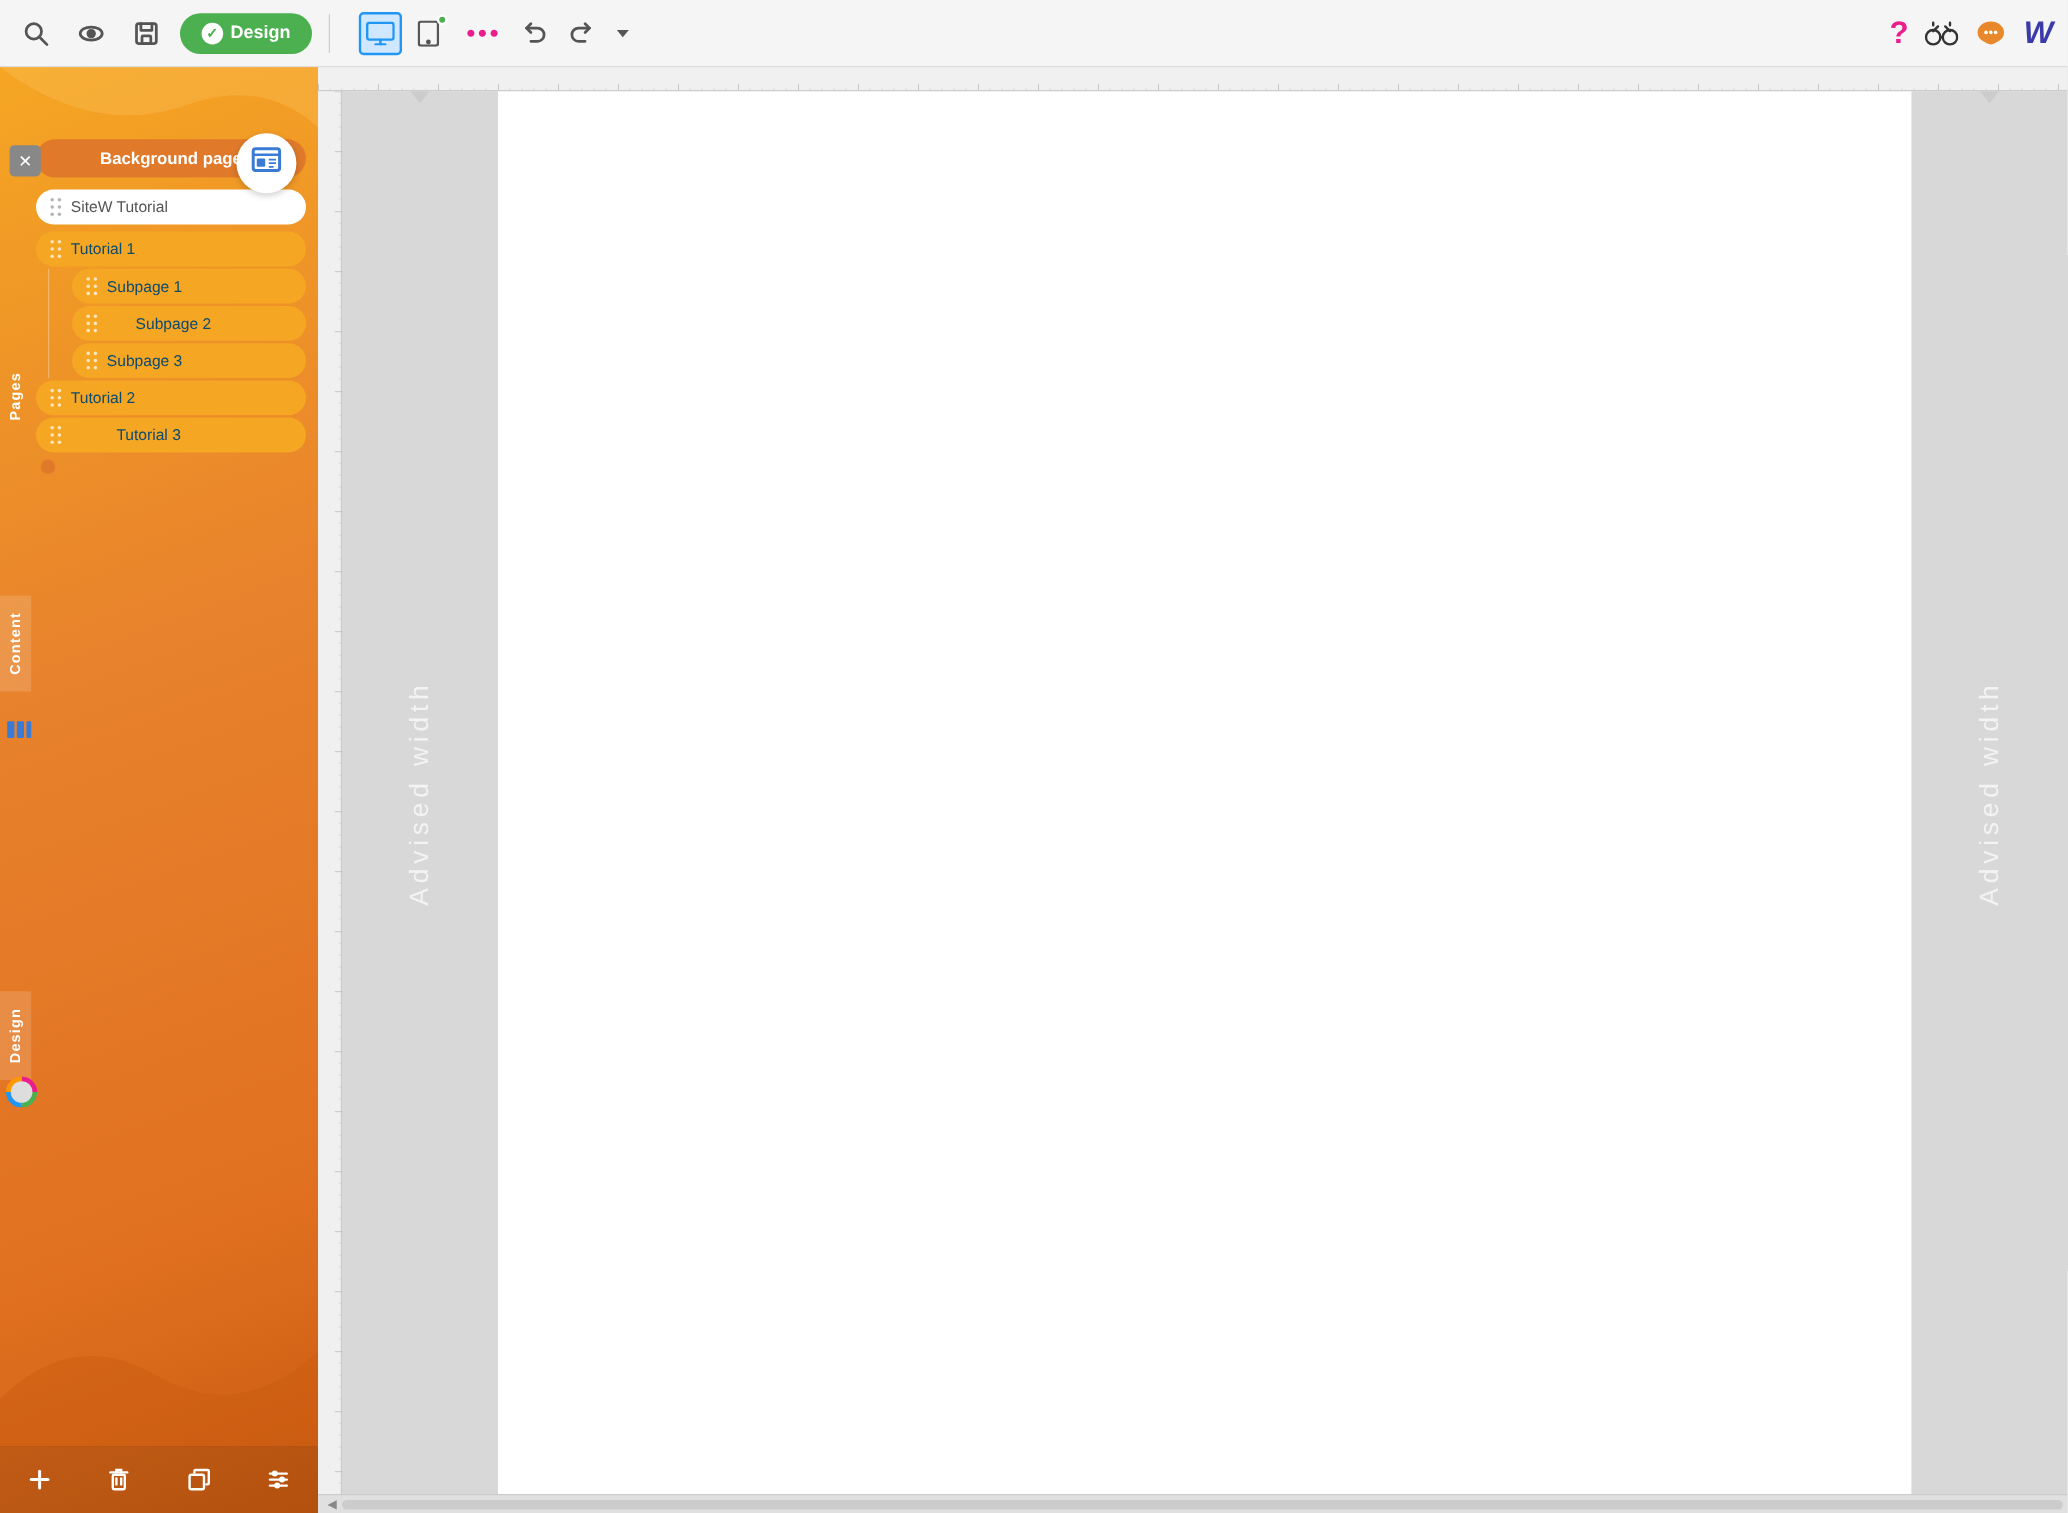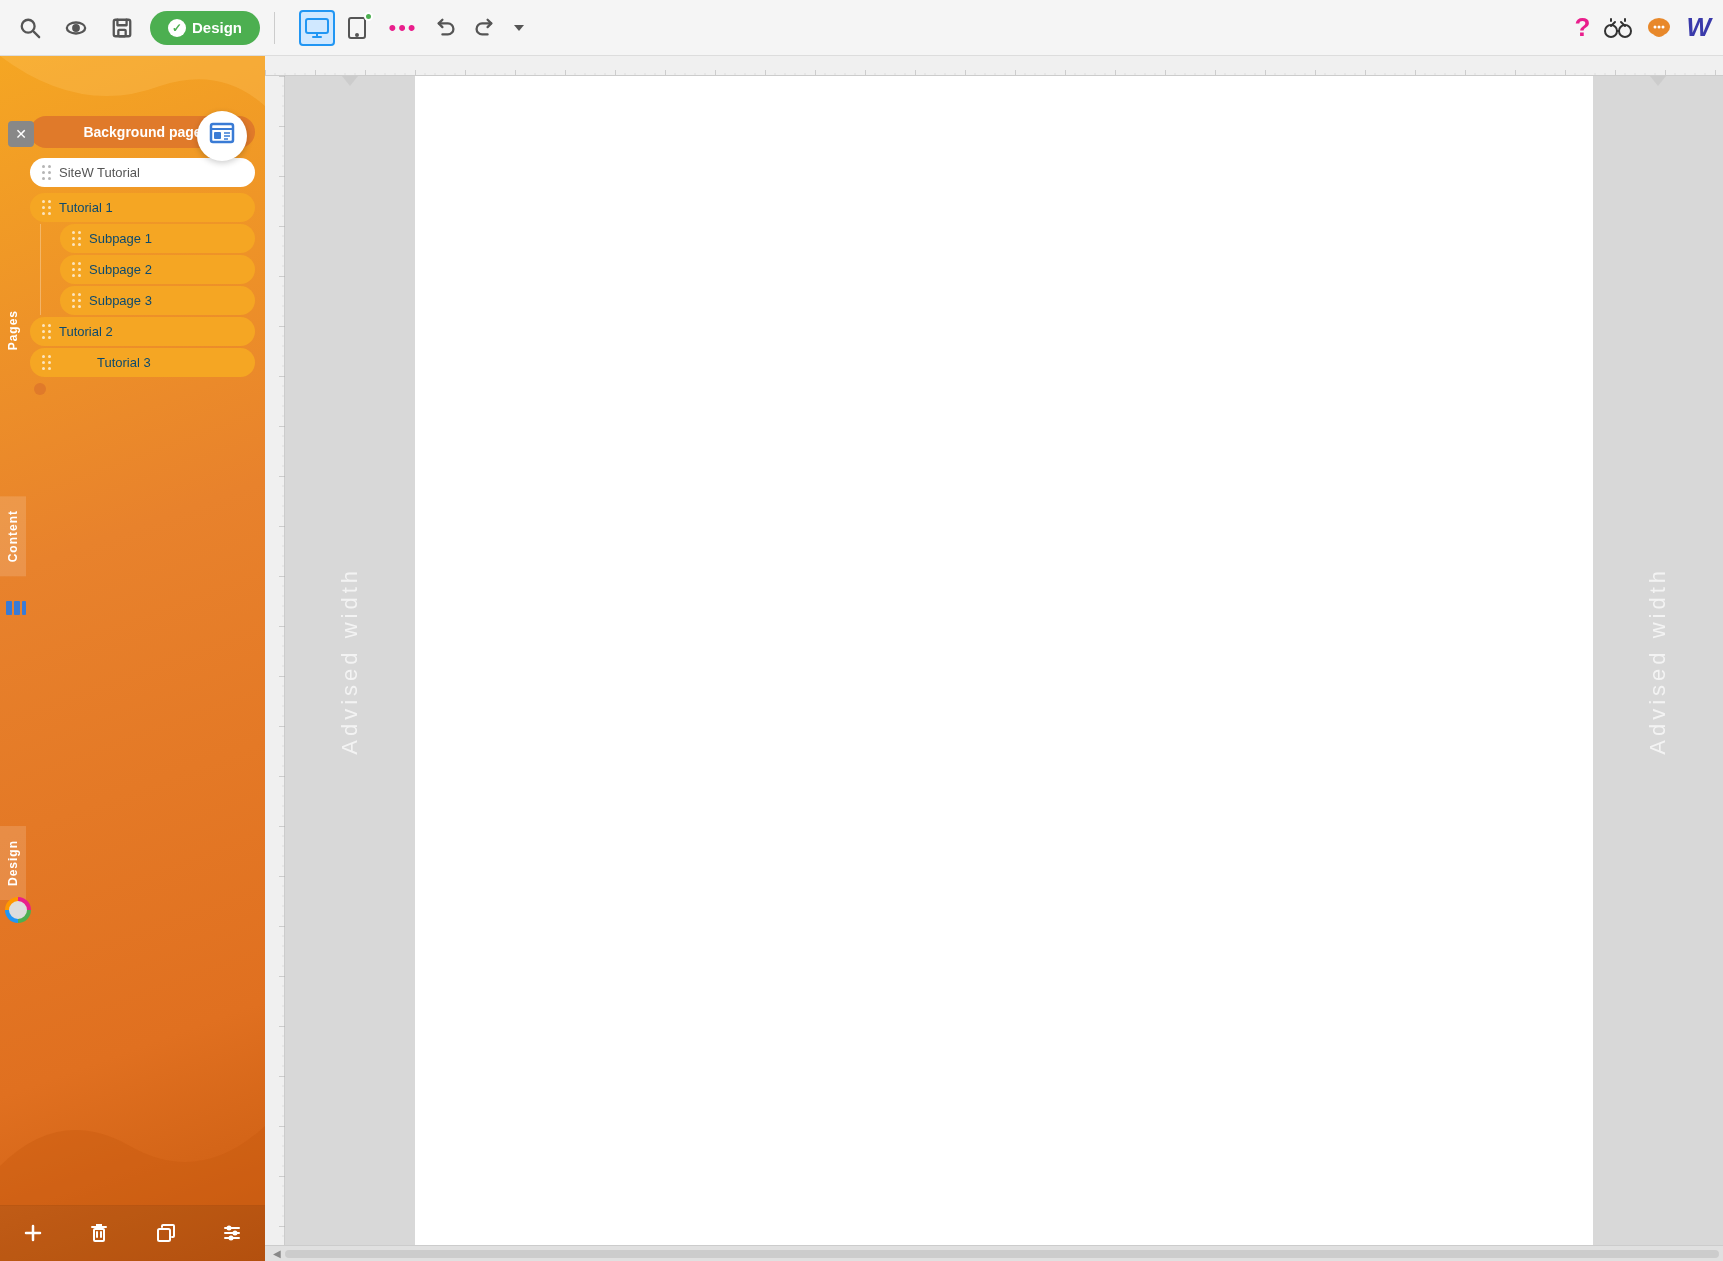--- a/index.html
+++ b/index.html
@@ -565,21 +565,21 @@
             <span></span>
               <span></span>
               <span></span>
               <span></span>
               <span></span>
               <span></span>
           </div>
           <span class="page-item-label">Subpage 1</span>
         </div>
 
-        <div class="page-item sub" style="margin-bottom:2px;">
+        <div class="page-item sub" style="margin-bottom:2px;gap:24px;">
           <div class="page-item-dots">
             <span></span>
               <span></span>
               <span></span>
               <span></span>
               <span></span>
               <span></span>
           </div>
           <span class="page-item-label">Subpage 2</span>
         </div>

